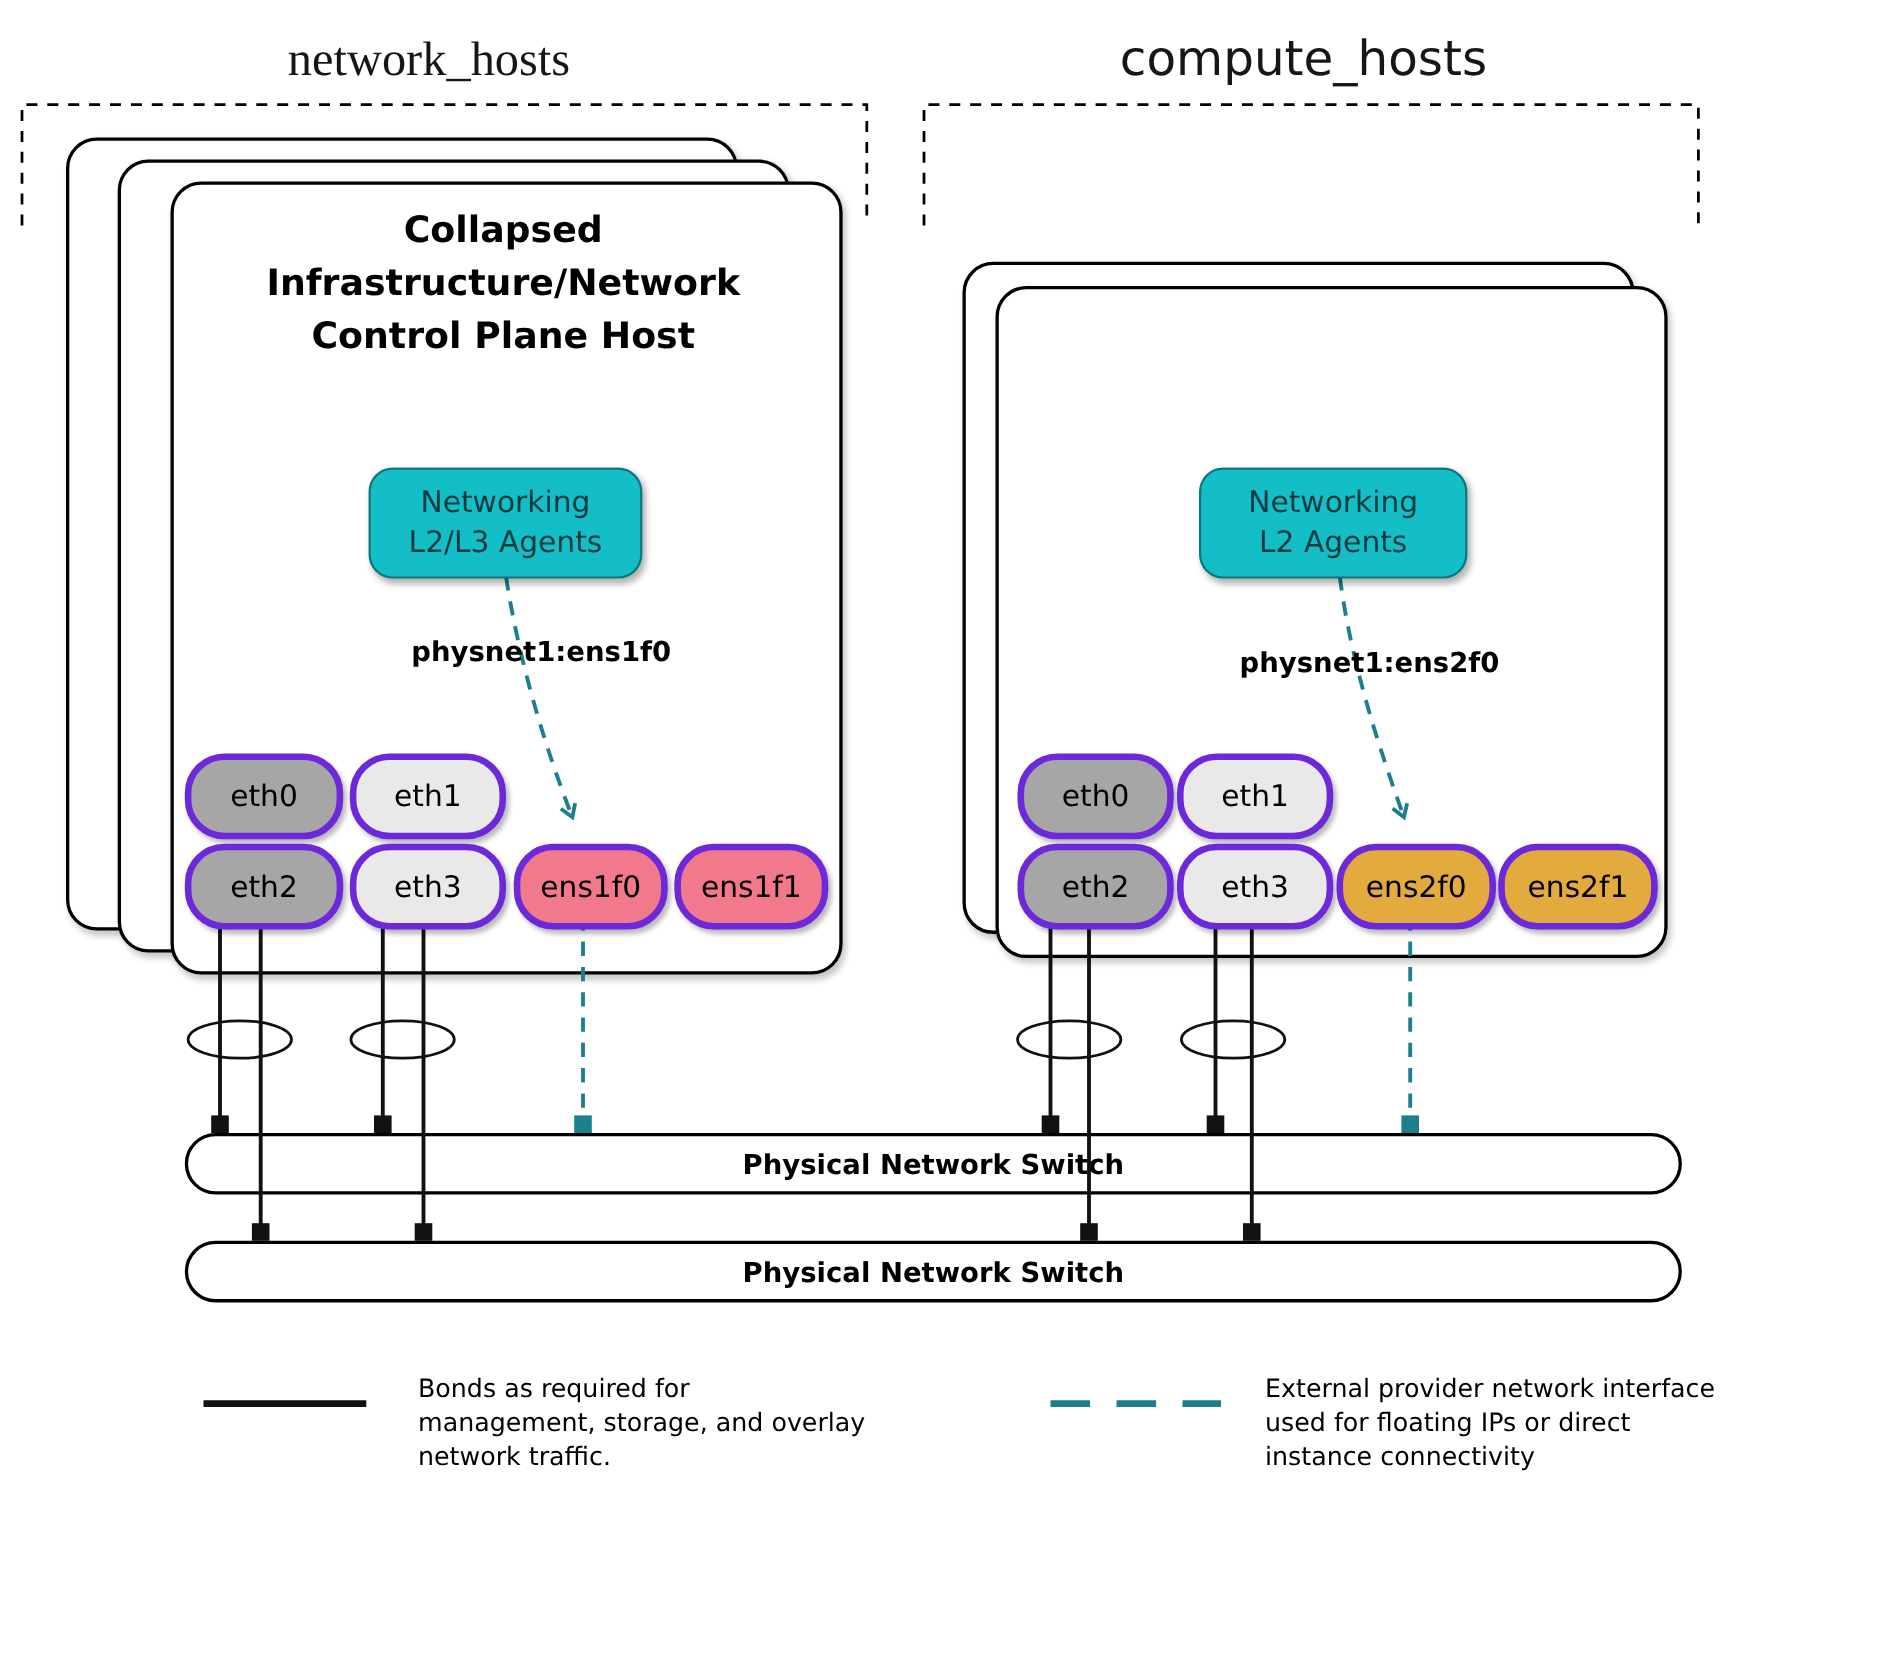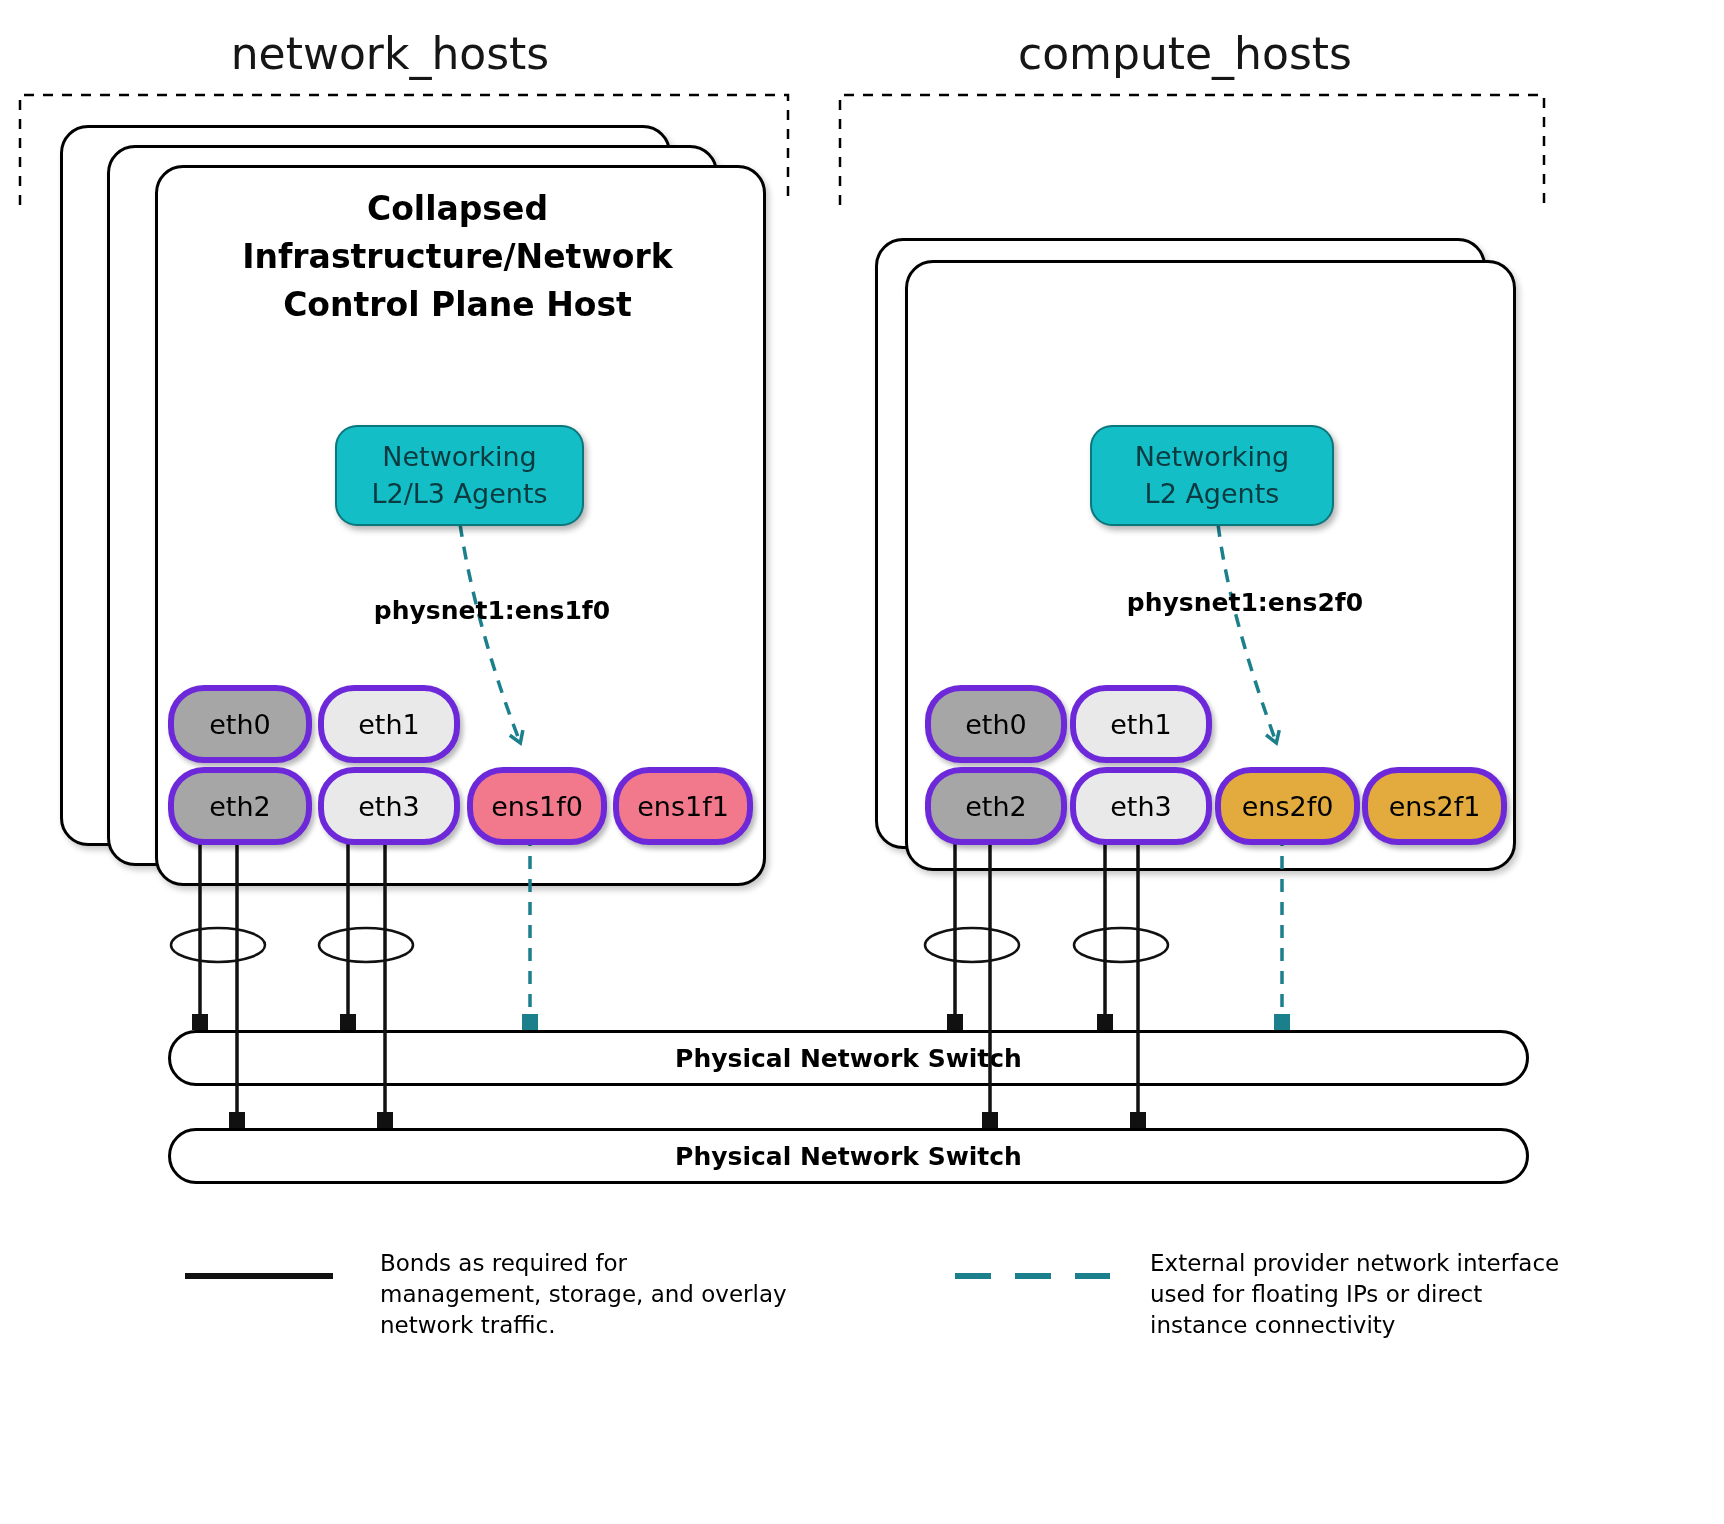--- a/index.html
+++ b/index.html
@@ -130,40 +130,40 @@
       <rect class="sq" x="982" y="1112" width="16" height="16"></rect>
       <rect class="sq" x="1130" y="1112" width="16" height="16"></rect>
     </g>
 
     <line class="legend-bond" x1="185" y1="1276" x2="333" y2="1276"></line>
     <line class="legend-ext" x1="955" y1="1276" x2="1110" y2="1276"></line>
   </svg>
 
   <div class="layer-top">
 
-    <div class="group-title" style="left:195px;top:28px;width:390px;">network_hosts</div>
+    <div class="group-title" style="left:195px;top:28px;width:390px;font-family:Liberation Serif, serif;">network_hosts</div>
     <div class="group-title" style="left:990px;top:28px;width:390px;">compute_hosts</div>
 
     <div class="host-title" style="left:195px;top:185px;width:525px;">
       <div>Collapsed</div>
       <div>Infrastructure/Network</div>
       <div>Control Plane Host</div>
     </div>
 
 
     <div class="agent" style="left:335px;top:425px;width:245px;height:97px;">
       <div>Networking</div>
       <div>L2/L3 Agents</div>
     </div>
     <div class="agent" style="left:1090px;top:425px;width:240px;height:97px;">
       <div>Networking</div>
       <div>L2 Agents</div>
     </div>
 
-    <div class="physnet" style="left:342px;top:596px;">physnet1:ens1f0</div>
+    <div class="physnet" style="left:342px;top:578px;">physnet1:ens1f0</div>
     <div class="physnet" style="left:1095px;top:588px;">physnet1:ens2f0</div>
 
     <div class="pill gray" style="left:168px;top:685px;width:132px;">eth0</div>
     <div class="pill lightgray" style="left:318px;top:685px;width:130px;">eth1</div>
     <div class="pill gray" style="left:168px;top:767px;width:132px;">eth2</div>
     <div class="pill lightgray" style="left:318px;top:767px;width:130px;">eth3</div>
     <div class="pill pink" style="left:467px;top:767px;width:128px;">ens1f0</div>
     <div class="pill pink" style="left:613px;top:767px;width:128px;">ens1f1</div>
 
     <div class="pill gray" style="left:925px;top:685px;width:130px;">eth0</div>

